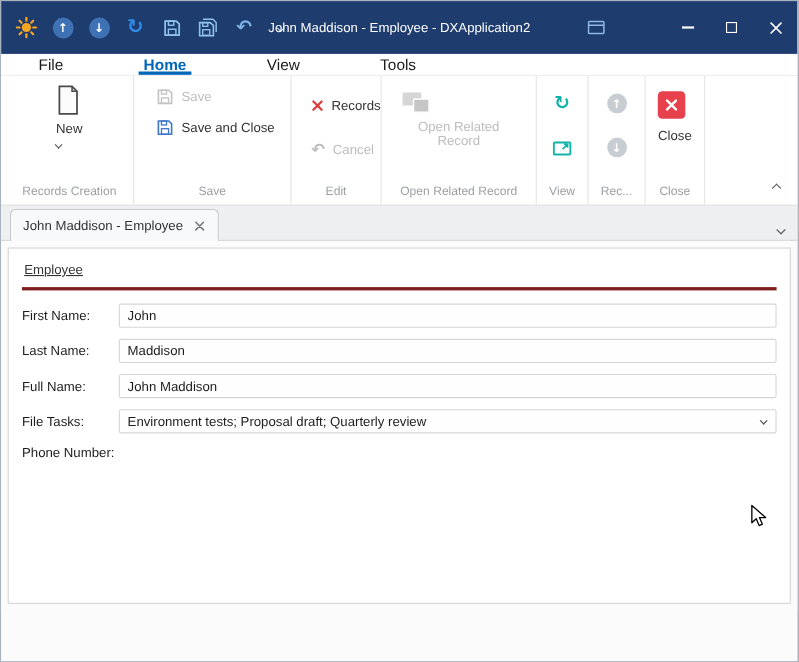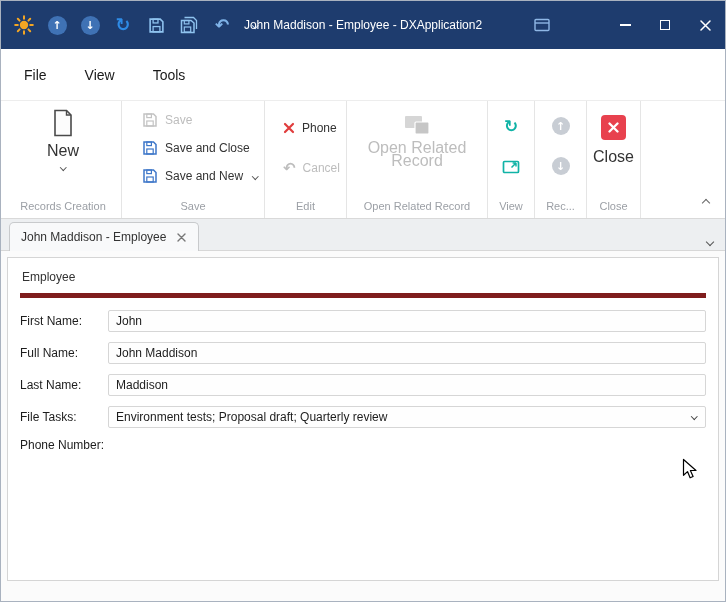--- a/index.html
+++ b/index.html
@@ -23,33 +23,33 @@
   .layout-btn { width:30px; margin-right:48px; }
   .min-bar { width:11px; height:2px; background:#fff; }
   .max-box { width:10px; height:10px; border:1.4px solid #fff; }
   .chev { display:inline-block; width:6px; height:6px; border-right:1.6px solid currentColor;
           border-bottom:1.6px solid currentColor; transform:rotate(45deg); }
   .chev.up { transform:rotate(225deg); }
   .chev.small { width:4.5px; height:4.5px; }
   .qat-chev { color:#cfe0f5; }
 
   
-  .menubar { height:52px; background:#fff; display:flex; align-items:stretch; padding-left:4px;
-             border-bottom:1px solid #ededed; }
+  .menubar { height:20px; background:#fff; display:flex; align-items:stretch; padding-left:15px;
+             border-bottom:1px solid #ededed;gap:35px; }
   .mtab { padding:0 19px; display:flex; align-items:center; font-size:14px; color:#1a1a1a; position:relative; }
   .mtab.active { color:#0067b8; font-weight:bold; }
   .mtab.active::after { content:""; position:absolute; left:14px; right:14px; bottom:0; height:3px; background:#0067b8; }
 
   
   .ribbon { height:118px; background:#fff; display:flex; position:relative; border-bottom:1px solid #d9d9d9; padding-left:4px; }
   .rgroup { display:flex; flex-direction:column; border-right:1px solid #e5e5e5; }
   .rcontent { flex:1; display:flex; flex-direction:column; }
   .rlabel { height:18px; font-size:11px; color:#9b9fa5; text-align:center; overflow:hidden;
             white-space:nowrap; text-overflow:ellipsis; padding:0 3px; }
-  .bigbtn { display:flex; flex-direction:column; align-items:center; margin:0 auto; padding-top:8px; color:#333; font-size:16px; }
+  .bigbtn { display:flex; flex-direction:column; align-items:flex-start; margin:0 auto; padding-top:8px; color:#333; font-size:12px; }
   .bigbtn .bb-label { margin-top:5px; }
   .bigbtn .chev { margin-top:5px; color:#555; }
   .bigbtn.disabled { color:#bdbdbd; }
   .smallbtn { display:flex; align-items:center; gap:7px; height:26px; font-size:12px; color:#333; padding-left:2px; }
   .smallbtn.disabled { color:#bdbdbd; }
   .save-col { padding:6px 0 0 18px; display:flex; flex-direction:column; gap:2px; }
   .edit-col { padding:14px 0 0 16px; display:flex; flex-direction:column; gap:14px; }
   .icon-col { padding-top:12px; display:flex; flex-direction:column; gap:14px; align-items:center; }
   .icon-btn { width:26px; height:26px; display:flex; align-items:center; justify-content:center; }
   .g-teal { color:#10b3a6; font-size:17px; font-weight:bold; }
@@ -66,21 +66,21 @@
               align-items:flex-end; padding-left:8px; position:relative; }
   .doctab { height:29px; background:#f8f9fa; border:1px solid #c8cacc; border-bottom:none;
             border-radius:5px 5px 0 0; display:flex; align-items:center; gap:9px; padding:0 11px;
             font-size:12px; color:#333; margin-bottom:-1px; z-index:2; }
   .tab-x { display:flex; align-items:center; justify-content:center; width:12px; height:12px; }
   .strip-chev { position:absolute; right:12px; top:12px; color:#555; }
 
   
   .content { height:336px; background:#fbfbfb; padding:6px; }
   .panel { height:100%; background:#fff; border:1px solid #d5d5d5; padding:10px 12px 0 12px; }
-  .caption { font-size:12px; color:#333; padding:2px 2px 9px 2px; border-bottom:5px solid #7f1d1d; }
+  .caption { font-size:12px; color:#333; padding:2px 2px 9px 2px; border-bottom:3px solid #7f1d1d;text-decoration:underline; }
   .rows { padding-top:12px; }
   .frow { display:flex; align-items:center; margin-bottom:10px; }
   .flabel { width:88px; font-size:12px; color:#1d1d1d; flex:none; }
   .fwrap { position:relative; flex:1; }
   .fwrap input { width:100%; height:22px; border:1px solid #d6d6d6; border-radius:2px; background:#fefefe;
                  font-family:"Liberation Sans", sans-serif; font-size:12px; color:#1d1d1d; padding:0 24px 0 7px; outline:none; }
   .fwrap.plain input { padding-right:7px; }
   .combo-chev { position:absolute; right:10px; top:8px; color:#444; }
 
   
@@ -166,20 +166,21 @@
       <span class="tb-btn">
         <svg width="11" height="11" viewBox="0 0 11 11">
           <path d="M1 1l9 9M10 1l-9 9" stroke="#fff" stroke-width="1.5" stroke-linecap="round"></path>
         </svg>
       </span>
     </div>
   </div>
 
   <div class="menubar">
     <div class="mtab">File</div>
+    <div class="mtab active">Home</div>
     <div class="mtab">View</div>
     <div class="mtab">Tools</div>
   </div>
 
   <div class="ribbon">
 
     <div class="rgroup" style="width:117px">
       <div class="rcontent">
         <div class="bigbtn">
           <svg width="22" height="28" viewBox="0 0 22 28">
@@ -204,40 +205,31 @@
           <span>Save</span>
         </div>
         <div class="smallbtn">
           <svg width="16" height="16" viewBox="0 0 16 16">
             <path d="M2 2h9.5L14 4.5V14H2z" fill="none" stroke="#3e77c9" stroke-width="1.5"></path>
             <rect x="4.8" y="9" width="6.4" height="5" fill="none" stroke="#3e77c9" stroke-width="1.2"></rect>
             <rect x="4.8" y="2" width="4.6" height="3.6" fill="none" stroke="#3e77c9" stroke-width="1.2"></rect>
           </svg>
           <span>Save and Close</span>
         </div>
-        <div class="smallbtn">
-          <svg width="16" height="16" viewBox="0 0 16 16">
-            <path d="M2 2h9.5L14 4.5V14H2z" fill="none" stroke="#3e77c9" stroke-width="1.5"></path>
-            <rect x="4.8" y="9" width="6.4" height="5" fill="none" stroke="#3e77c9" stroke-width="1.2"></rect>
-            <rect x="4.8" y="2" width="4.6" height="3.6" fill="none" stroke="#3e77c9" stroke-width="1.2"></rect>
-          </svg>
-          <span>Save and New</span>
-          <span class="chev small" style="color:#555;margin-left:3px"></span>
-        </div>
       </div>
       <div class="rlabel">Save</div>
     </div>
 
     <div class="rgroup" style="width:82px">
       <div class="rcontent edit-col">
         <div class="smallbtn">
           <svg width="12" height="12" viewBox="0 0 12 12">
             <path d="M2 2l8 8M10 2l-8 8" stroke="#e03c3c" stroke-width="2.2" stroke-linecap="round"></path>
           </svg>
-          <span>Phone</span>
+          <span>Records</span>
         </div>
         <div class="smallbtn disabled">
           <span class="glyph" style="color:#bdbdbd;font-size:15px;font-weight:bold">↶</span>
           <span>Cancel</span>
         </div>
       </div>
       <div class="rlabel">Edit</div>
     </div>
 
     <div class="rgroup" style="width:141px">
@@ -323,30 +315,30 @@
       <div class="rows">
 
         <div class="frow">
           <span class="flabel">First Name:</span>
           <span class="fwrap plain">
             <input value="John" style="">
           </span>
         </div>
 
         <div class="frow">
+          <span class="flabel">Last Name:</span>
+          <span class="fwrap plain">
+            <input value="Maddison" style="">
+          </span>
+        </div>
+
+        <div class="frow">
           <span class="flabel">Full Name:</span>
           <span class="fwrap plain">
             <input value="John Maddison" style="">
-          </span>
-        </div>
-
-        <div class="frow">
-          <span class="flabel">Last Name:</span>
-          <span class="fwrap plain">
-            <input value="Maddison" style="">
           </span>
         </div>
 
         <div class="frow">
           <span class="flabel">File Tasks:</span>
           <span class="fwrap">
             <input value="Environment tests; Proposal draft; Quarterly review" style="">
             <span class="combo-chev chev small"></span>
           </span>
         </div>

